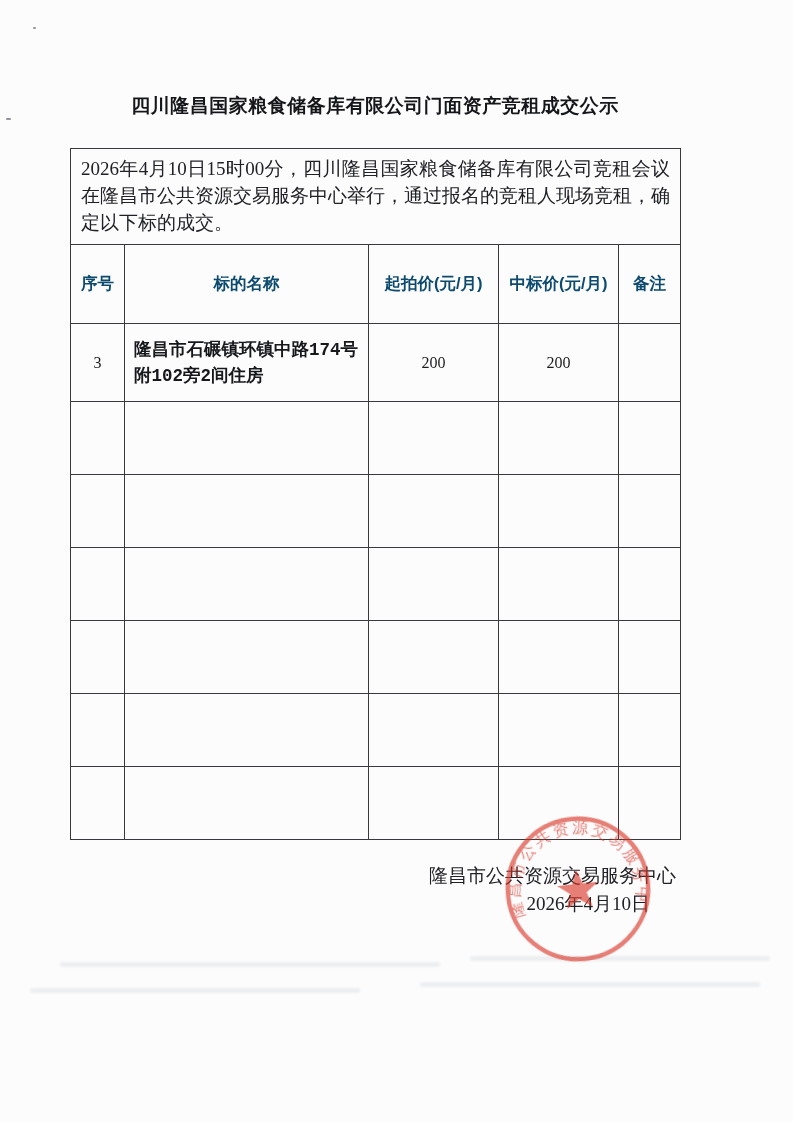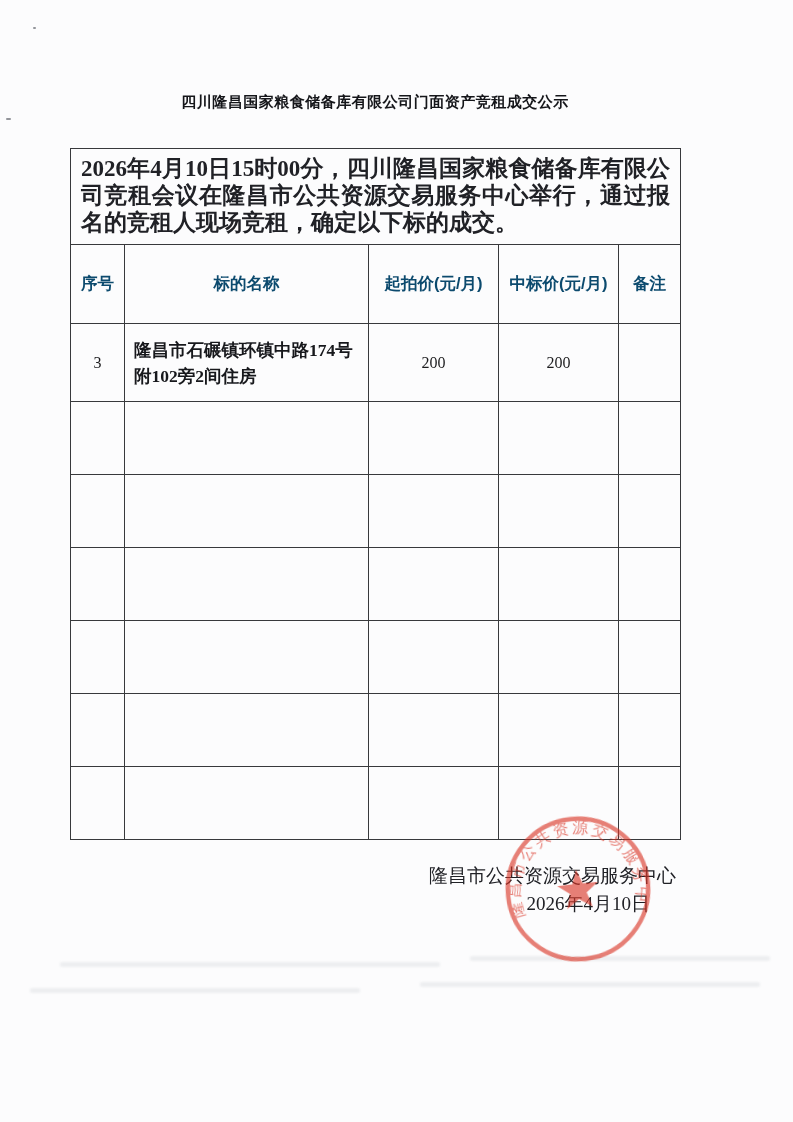--- a/index.html
+++ b/index.html
@@ -15,52 +15,51 @@
   }
   
   .artifact { position:absolute; pointer-events:none; }
   .smudge { background:rgba(110,118,132,0.10); filter:blur(1.2px); border-radius:2px; }
   .speck  { background:rgba(60,64,72,0.55); border-radius:1px; }
 
   .doc-title {
     position:absolute; left:70px; top:93px; width:610px;
     text-align:center;
     font-family:"Liberation Sans","DejaVu Sans",sans-serif;
-    font-weight:bold; font-size:15px; letter-spacing:0.5px;
+    font-weight:bold; font-size:19px; letter-spacing:0.5px;
     color:#15161a;
   }
 
   table.auction {
     position:absolute; left:70px; top:148px;
     width:610px; table-layout:fixed;
     border-collapse:collapse;
   }
   table.auction td, table.auction th {
     border:1.6px solid #38393c;
     vertical-align:middle;
     background:transparent;
   }
   tr.row-intro td {
     height:86px; padding:6px 10px 8px 10px;
-    font-size:23px; line-height:27px;
+    font-size:19px; line-height:27px;
     text-align:justify;
     color:#202126;
-    font-weight:bold;
   }
   tr.row-header th {
     height:79px;
     font-family:"Liberation Sans","DejaVu Sans",sans-serif;
     font-weight:bold; font-size:16.5px;
     text-align:center; color:#0c4a6e;
     padding:0 1px;
   }
   tr.row-data td { height:78px; font-size:16px; text-align:center; }
   tr.row-data td.cell-name {
     text-align:left; padding:4px 9px;
-    font-family:Liberation Serif, serif;
+    font-family:Liberation Mono, monospace;
     font-weight:bold; font-size:17.5px; line-height:26px;
     color:#17181c;
   }
   tr.empty-row td { height:73px; }
 
   .footer-block {
     position:absolute; left:70px; top:862px; width:610px;
     text-align:right; font-size:19px; color:#202126;
     line-height:28px;
   }

